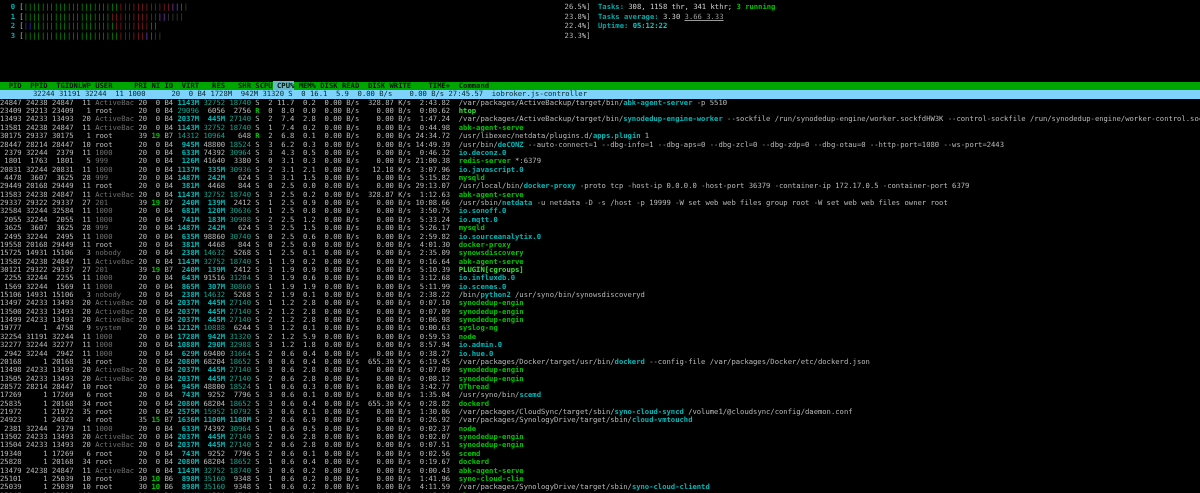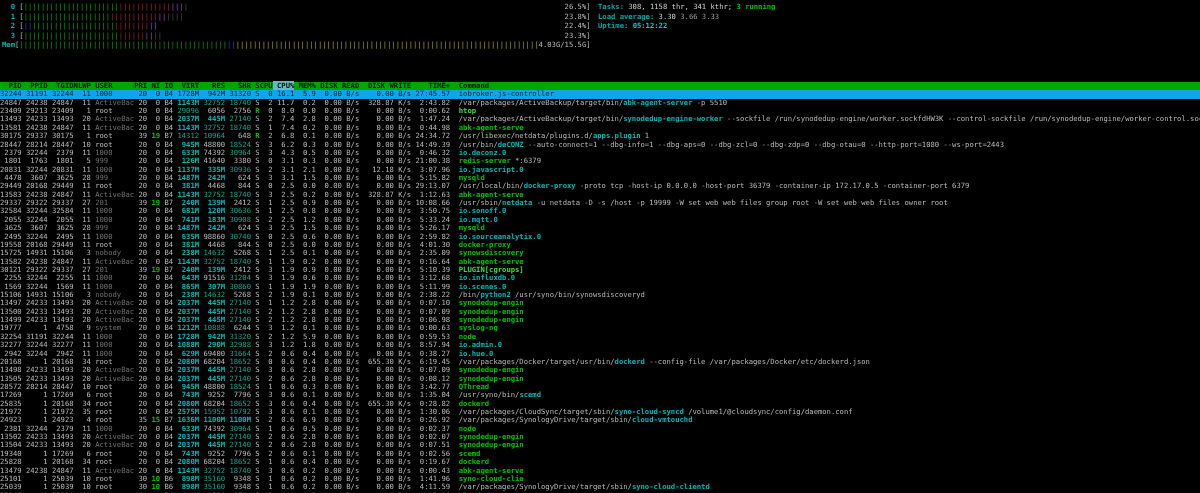--- a/index.html
+++ b/index.html
@@ -17,54 +17,53 @@
   .t-magenta{color:#9a44d8;}
   .t-blue{color:#3c3cd8;}
   .t-yellow{color:#a8a800;}
   .t-shadow{color:#4a4a4a;}
   .mtxt{color:#b9b9b9;}
   
   #summary{position:absolute;left:598px;top:2px;}
   #summary .line{height:9.6px;line-height:9.6px;}
   .s-lbl{color:#00a6a6;font-weight:bold;}
   .s-val{color:#cfcfcf;}
-  .s-dim{color:#9a9a9a;}
+  .s-dim{color:#9a9a9a;text-decoration:underline;}
   .s-grn{color:#00c400;font-weight:bold;}
   .s-up{color:#00cccc;font-weight:bold;}
   
   #table{position:absolute;left:0;top:82px;width:1200px;}
   #thead{background:#00a600;color:#041404;height:8.4px;line-height:8.4px;white-space:pre;font-weight:bold;}
   .hsort{background:#69b6c6;}
   .trow{height:8.37px;line-height:8.37px;white-space:pre;}
-  .trow.sel{background:#0ea5e9;}
+  .trow.sel{background:#7dd3fc;padding-left:33px;}
   .trow.sel span{color:#032626 !important;font-weight:normal !important;}
   .c-base{color:#b9b9b9;}
   .c-dim{color:#6f6f6f;}
   .c-cyn{color:#00b7b7;font-weight:bold;}
   .c-teal{color:#17a58f;}
   .c-grn{color:#00c400;font-weight:bold;}
   .c-bgrn{color:#3ce03c;font-weight:bold;margin-top:36px;}
   .c-path{color:#b9b9b9;}
 </style>
 </head>
 <body>
 
 <div id="screen">
 
   <div id="meters">
       <div class="line"><span class="lbl-cyan">  0 </span><span class="brk">[</span><span class="t-green">||||||||||||||||||||||</span><span class="t-red">||||||||||||</span><span class="t-magenta">|||</span><span class="t-shadow">|</span>                                                                                       <span class="mtxt">26.5%</span><span class="brk">]</span></div>
       <div class="line"><span class="lbl-cyan">  1 </span><span class="brk">[</span><span class="t-green">||||||||||||||||||||</span><span class="t-red">|||||||||||</span><span class="t-magenta">||</span><span class="t-shadow">||||</span>                                                                                        <span class="mtxt">23.8%</span><span class="brk">]</span></div>
       <div class="line"><span class="lbl-cyan">  2 </span><span class="brk">[</span><span class="t-blue">||</span><span class="t-green">|||||||||||||||||||</span><span class="t-red">||||||||</span><span class="t-magenta">||</span>                                                                                              <span class="mtxt">22.4%</span><span class="brk">]</span></div>
       <div class="line"><span class="lbl-cyan">  3 </span><span class="brk">[</span><span class="t-green">||||||||||||||||||||||</span><span class="t-red">||||||</span><span class="t-magenta">||</span><span class="t-shadow">||</span>                                                                                             <span class="mtxt">23.3%</span><span class="brk">]</span></div>
-      <div class="line"><span class="lbl-cyan">Mem</span><span class="brk">[</span><span class="t-green">||||||||||||||||||||||||||||||||||||||||||||||||</span><span class="t-blue">||</span><span class="t-yellow">||||||||||||||||||||||||||||||||||||||||||||||||||||||||||||||||||||||</span><span class="mtxt">4.03G/15.5G</span><span class="brk">]</span></div>
     </div>
 
   <div id="summary">
     <div class="line"><span class="s-lbl">Tasks: </span><span class="s-val">308, 1158 thr, 341 kthr; </span><span class="s-grn">3 running</span></div>
-    <div class="line"><span class="s-lbl">Load average: </span><span class="s-val">3.30 </span><span class="s-dim">3.66 3.33</span></div>
+    <div class="line"><span class="s-lbl">Tasks average: </span><span class="s-val">3.30 </span><span class="s-dim">3.66 3.33</span></div>
     <div class="line"><span class="s-lbl">Uptime: </span><span class="s-up">05:12:22</span></div>
   </div>
 
   <div id="table">
     <div id="thead"><span>  PID</span><span>  PPID</span><span>  TGID</span><span>NLWP</span><span> USER     </span><span>PRI</span><span> NI</span><span> IO</span><span>  VIRT</span><span>   RES</span><span>   SHR</span><span> S</span><span>CPU</span><span class="hsort"> CPU%</span><span> MEM%</span><span> DISK READ</span><span>  DISK WRITE</span><span>    TIME+</span><span>  Command</span></div>
     <div id="tbody">
         <div class="trow sel"><span class="c-base">32244</span><span class="c-base"> 31191</span><span class="c-base"> 32244</span><span class="c-base">  11</span><span class="c-dim"> 1000     </span><span class="c-base"> 20</span><span class="c-base">  0</span><span class="c-base"> B4</span><span class="c-cyn"> 1728M</span><span class="c-cyn">  942M</span><span class="c-teal"> 31320</span><span class="c-base"> S</span><span class="c-base">  0</span><span class="c-base"> 16.1</span><span class="c-base">  5.9</span><span class="c-base">  0.00 B/s</span><span class="c-base">    0.00 B/s</span><span class="c-base"> 27:45.57</span>  <span class="c-path">iobroker.js-controller</span></div>
         <div class="trow"><span class="c-base">24847</span><span class="c-base"> 24238</span><span class="c-base"> 24847</span><span class="c-base">  11</span><span class="c-dim"> ActiveBac</span><span class="c-base"> 20</span><span class="c-base">  0</span><span class="c-base"> B4</span><span class="c-cyn"> 1143M</span><span class="c-teal"> 32752</span><span class="c-teal"> 18740</span><span class="c-base"> S</span><span class="c-base">  2</span><span class="c-base"> 11.7</span><span class="c-base">  0.2</span><span class="c-base">  0.00 B/s</span><span class="c-base">  328.87 K/s</span><span class="c-base">  2:43.82</span>  <span class="c-path">/var/packages/ActiveBackup/target/bin/</span><span class="c-cyn">abk-agent-server</span><span class="c-path"> -p 5510</span></div>
         <div class="trow"><span class="c-base">23409</span><span class="c-base"> 29213</span><span class="c-base"> 23409</span><span class="c-base">   1</span><span class="c-base"> root     </span><span class="c-base"> 20</span><span class="c-base">  0</span><span class="c-base"> B4</span><span class="c-teal"> 29096</span><span class="c-base">  6056</span><span class="c-base">  2756</span><span class="c-grn"> R</span><span class="c-base">  0</span><span class="c-base">  8.0</span><span class="c-base">  0.0</span><span class="c-base">  0.00 B/s</span><span class="c-base">    0.00 B/s</span><span class="c-base">  0:00.62</span>  <span class="c-bgrn">htop</span></div>
         <div class="trow"><span class="c-base">13493</span><span class="c-base"> 24233</span><span class="c-base"> 13493</span><span class="c-base">  20</span><span class="c-dim"> ActiveBac</span><span class="c-base"> 20</span><span class="c-base">  0</span><span class="c-base"> B4</span><span class="c-cyn"> 2037M</span><span class="c-cyn">  445M</span><span class="c-teal"> 27140</span><span class="c-base"> S</span><span class="c-base">  2</span><span class="c-base">  7.4</span><span class="c-base">  2.8</span><span class="c-base">  0.00 B/s</span><span class="c-base">    0.00 B/s</span><span class="c-base">  1:47.24</span>  <span class="c-path">/var/packages/ActiveBackup/target/bin/</span><span class="c-cyn">synodedup-engine-worker</span><span class="c-path"> --sockfile /run/synodedup-engine/worker.sockfdHW3K --control-sockfile /run/synodedup-engine/worker-control.sockeMcU</span></div>

